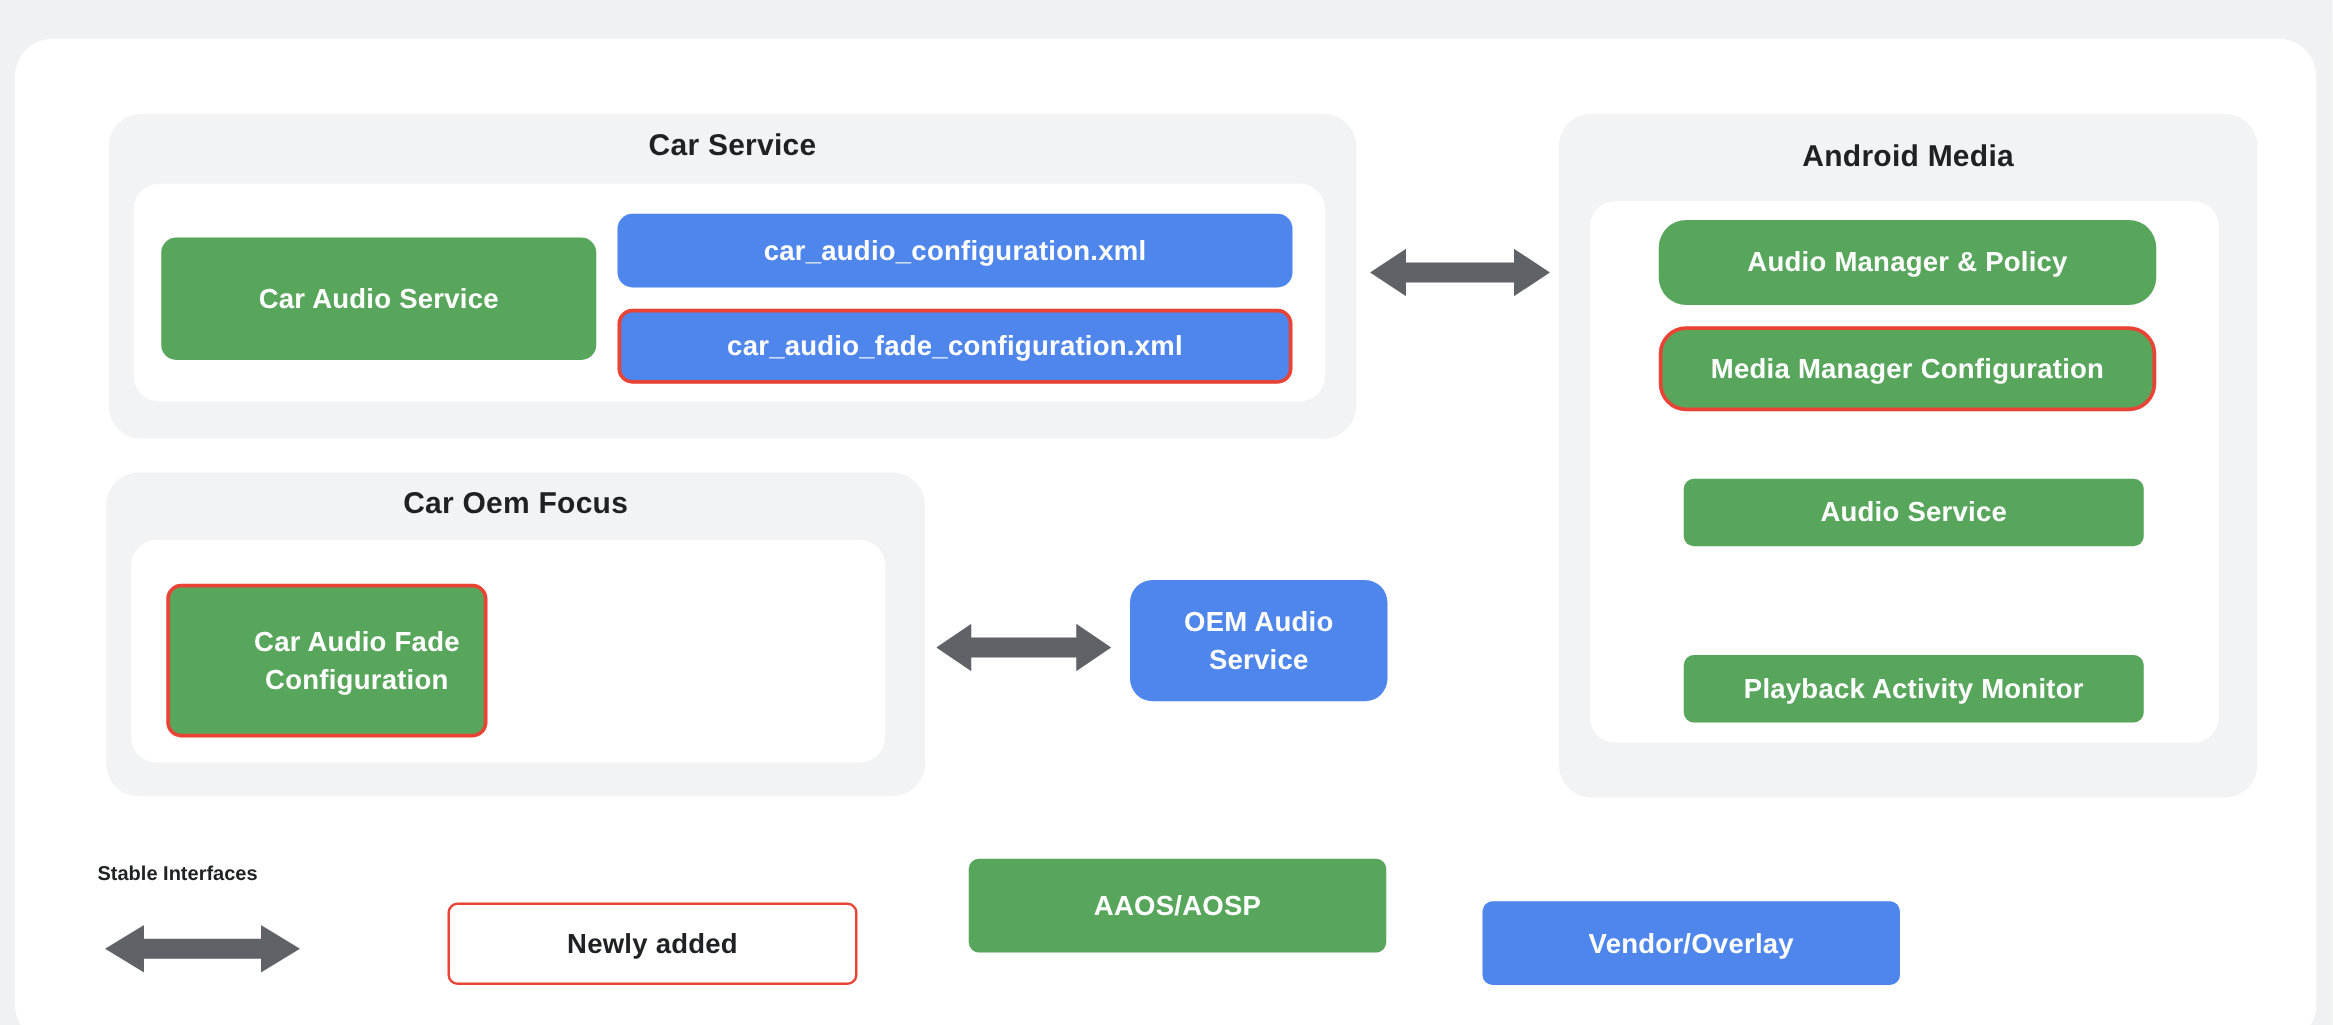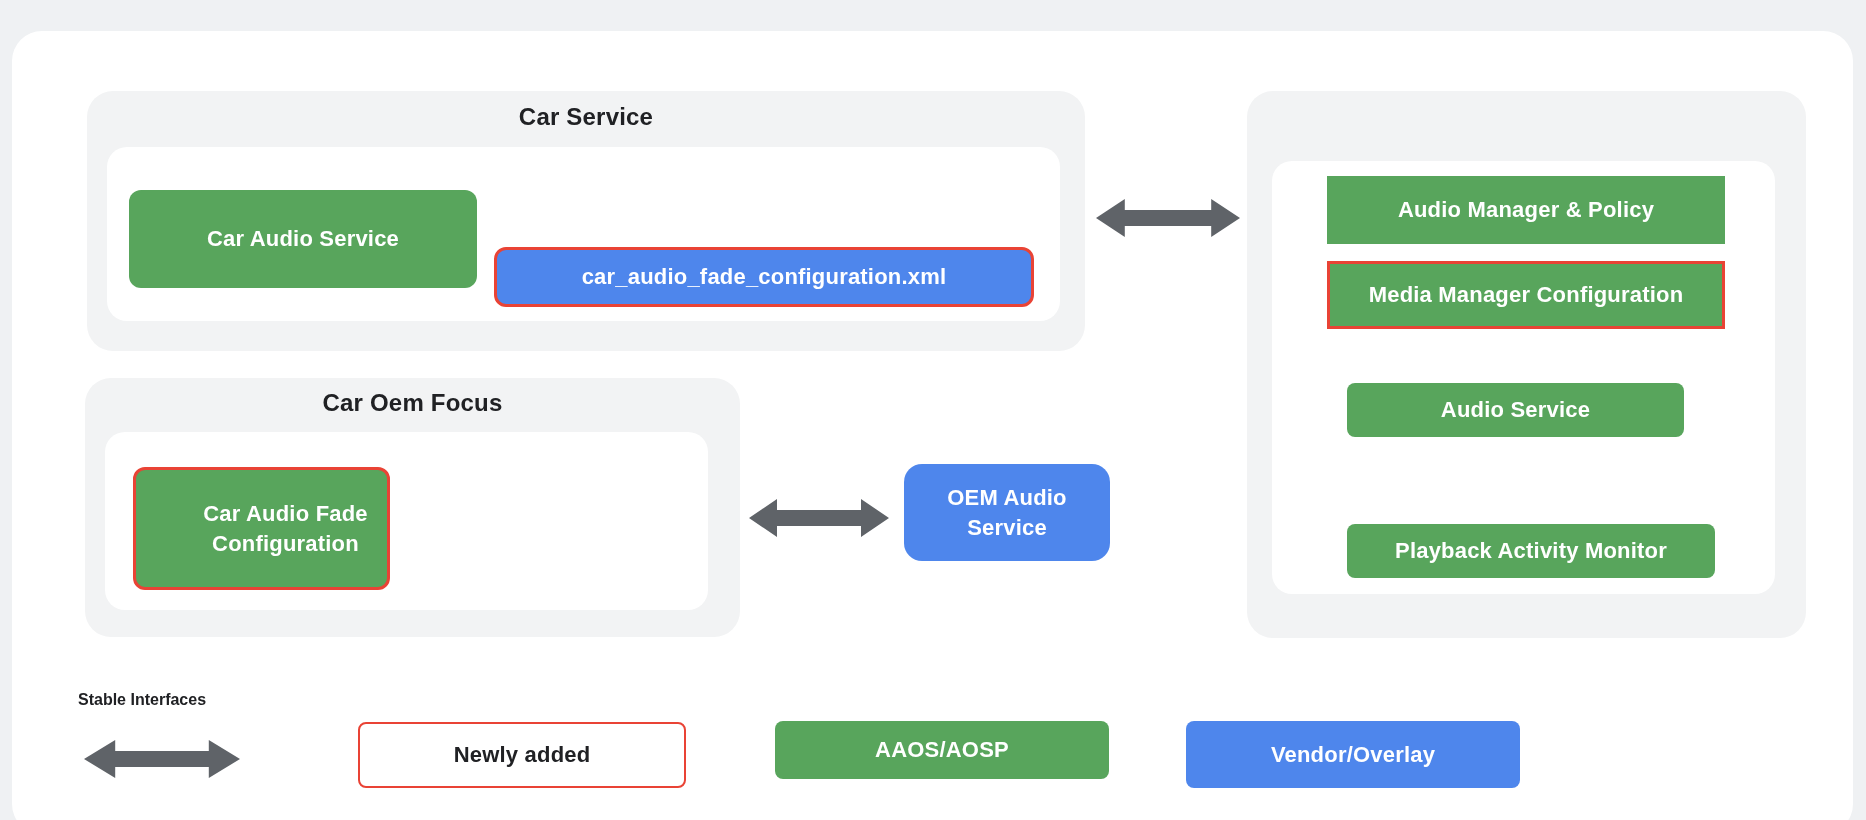--- a/index.html
+++ b/index.html
@@ -37,21 +37,21 @@
   }
   .box{
     position:absolute;display:flex;align-items:center;justify-content:center;
     text-align:center;color:#ffffff;font-weight:bold;font-size:22px;
     line-height:1.35;letter-spacing:.2px;
   }
   .green{background:var(--green,#58a55c);}
   .blue{background:var(--blue,#4e86ec);}
   .red-border{border:3px solid var(--red,#e94335);}
   .r8{border-radius:8px;}
-  .r10{border-radius:0;}
+  .r10{border-radius:22px;}
   .r12{border-radius:12px;}
   .r18{border-radius:18px;}
   .arrow{color:var(--arrow,#5f6368);}
   .arrow svg{display:block;width:100%;height:100%;}
   .legend-title{
     position:absolute;font-size:16px;font-weight:bold;color:var(--text_dark,#202124);
   }
   .legend-box{
     position:absolute;display:flex;align-items:center;justify-content:center;
     font-size:22px;font-weight:bold;border-radius:8px;letter-spacing:.2px;
@@ -62,33 +62,35 @@
 </head>
 <body>
 
 <div class="canvas">
   <div class="card">
 
     <div class="abs group" style="left:75px;top:60px;width:998px;height:260px;"></div>
     <div class="group-title" style="left:75px;top:72px;width:998px;">Car Service</div>
     <div class="abs inner" style="left:95px;top:116px;width:953px;height:174px;"></div>
     <div class="box green r12" style="left:117px;top:159px;width:348px;height:98px;">Car Audio Service</div>
+    <div class="box blue r12" style="left:482px;top:140px;width:540px;height:59px;">car_audio_configuration.xml</div>
     <div class="box blue r12 red-border" style="left:482px;top:216px;width:540px;height:60px;">car_audio_fade_configuration.xml</div>
 
     <div class="abs arrow" style="left:1084px;top:165px;width:144px;height:44px;">
       <svg viewBox="0 0 160 44" preserveAspectRatio="none" aria-hidden="true">
         <polygon fill="currentColor" points="0,22 32,3 32,14 128,14 128,3 160,22 128,41 128,30 32,30 32,41"></polygon>
       </svg>
     </div>
 
     <div class="abs group" style="left:1235px;top:60px;width:559px;height:547px;"></div>
+    <div class="group-title" style="left:1235px;top:81px;width:559px;">Android Media</div>
     <div class="abs inner" style="left:1260px;top:130px;width:503px;height:433px;"></div>
     <div class="box green r10" style="left:1315px;top:145px;width:398px;height:68px;">Audio Manager &amp; Policy</div>
     <div class="box green r10 red-border" style="left:1315px;top:230px;width:398px;height:68px;">Media Manager Configuration</div>
-    <div class="box green r8" style="left:1335px;top:352px;width:337px;height:54px;">Audio Service</div>
+    <div class="box green r8" style="left:1335px;top:352px;width:368px;height:54px;">Audio Service</div>
     <div class="box green r8" style="left:1335px;top:493px;width:368px;height:54px;">Playback Activity Monitor</div>
 
     <div class="abs group" style="left:73px;top:347px;width:655px;height:259px;"></div>
     <div class="group-title" style="left:73px;top:358px;width:655px;">Car Oem Focus</div>
     <div class="abs inner" style="left:93px;top:401px;width:603px;height:178px;"></div>
     <div class="box green r12 red-border" style="left:121px;top:436px;width:257px;height:123px;padding-left:48px;">
       <span class="lbl" style="max-width:210px;">Car Audio Fade Configuration</span>
     </div>
 
     <div class="abs arrow" style="left:737px;top:465px;width:140px;height:44px;">
@@ -101,17 +103,17 @@
       <span class="lbl" style="max-width:135px;">OEM Audio Service</span>
     </div>
 
     <div class="legend-title" style="left:66px;top:660px;">Stable Interfaces</div>
     <div class="abs arrow" style="left:72px;top:706px;width:156px;height:44px;">
       <svg viewBox="0 0 160 44" preserveAspectRatio="none" aria-hidden="true">
         <polygon fill="currentColor" points="0,22 32,3 32,14 128,14 128,3 160,22 128,41 128,30 32,30 32,41"></polygon>
       </svg>
     </div>
     <div class="legend-box newly" style="left:346px;top:691px;width:328px;height:66px;">Newly added</div>
-    <div class="legend-box green" style="left:763px;top:690px;width:334px;height:58px;color:#ffffff;text-align:right;">AAOS/AOSP</div>
+    <div class="legend-box green" style="left:763px;top:656px;width:334px;height:75px;color:#ffffff;text-align:right;">AAOS/AOSP</div>
     <div class="legend-box blue" style="left:1174px;top:690px;width:334px;height:67px;color:#ffffff;">Vendor/Overlay</div>
 
   </div>
 </div>
 
 </body></html>

